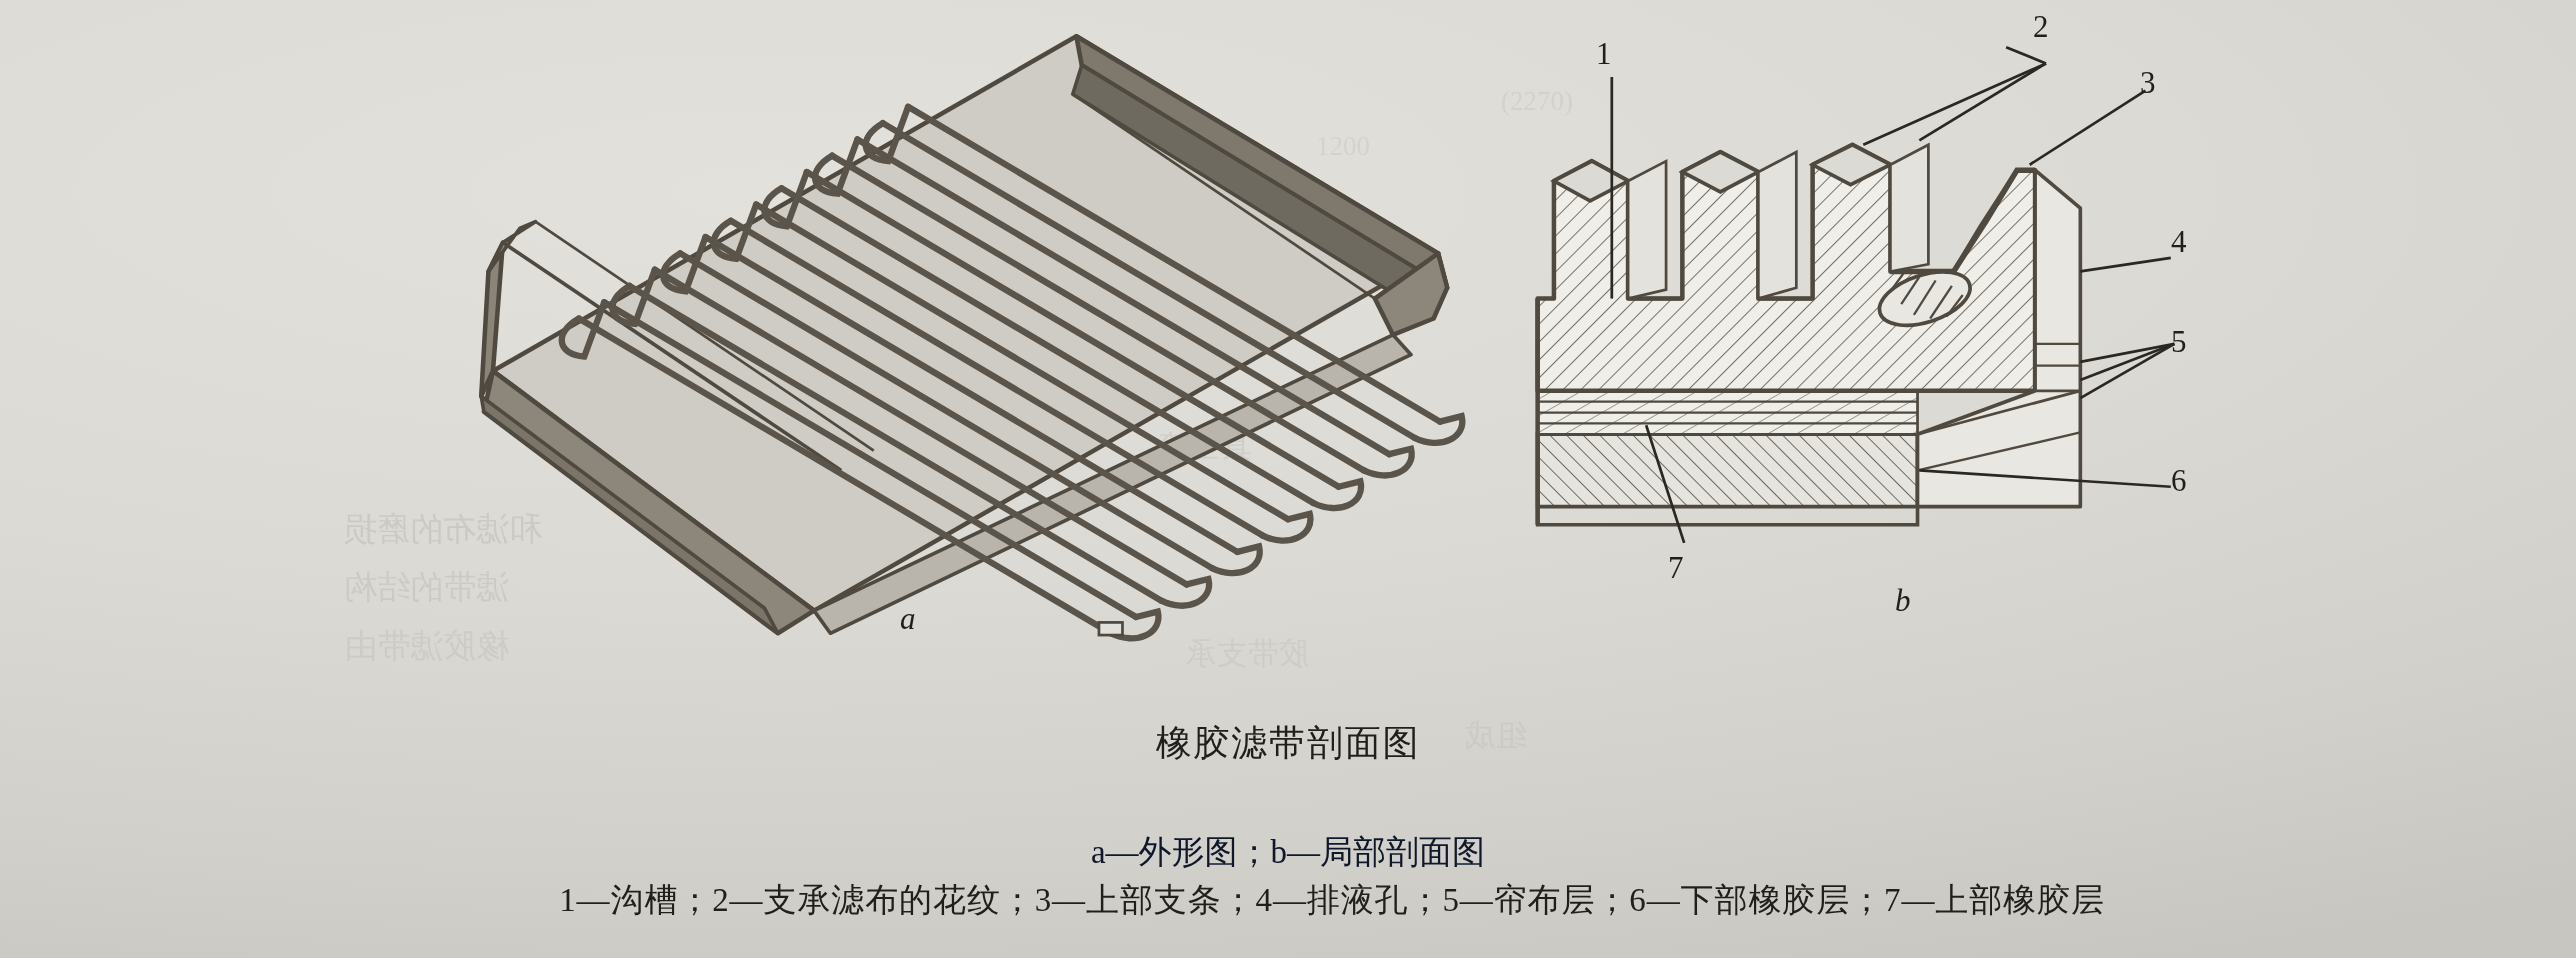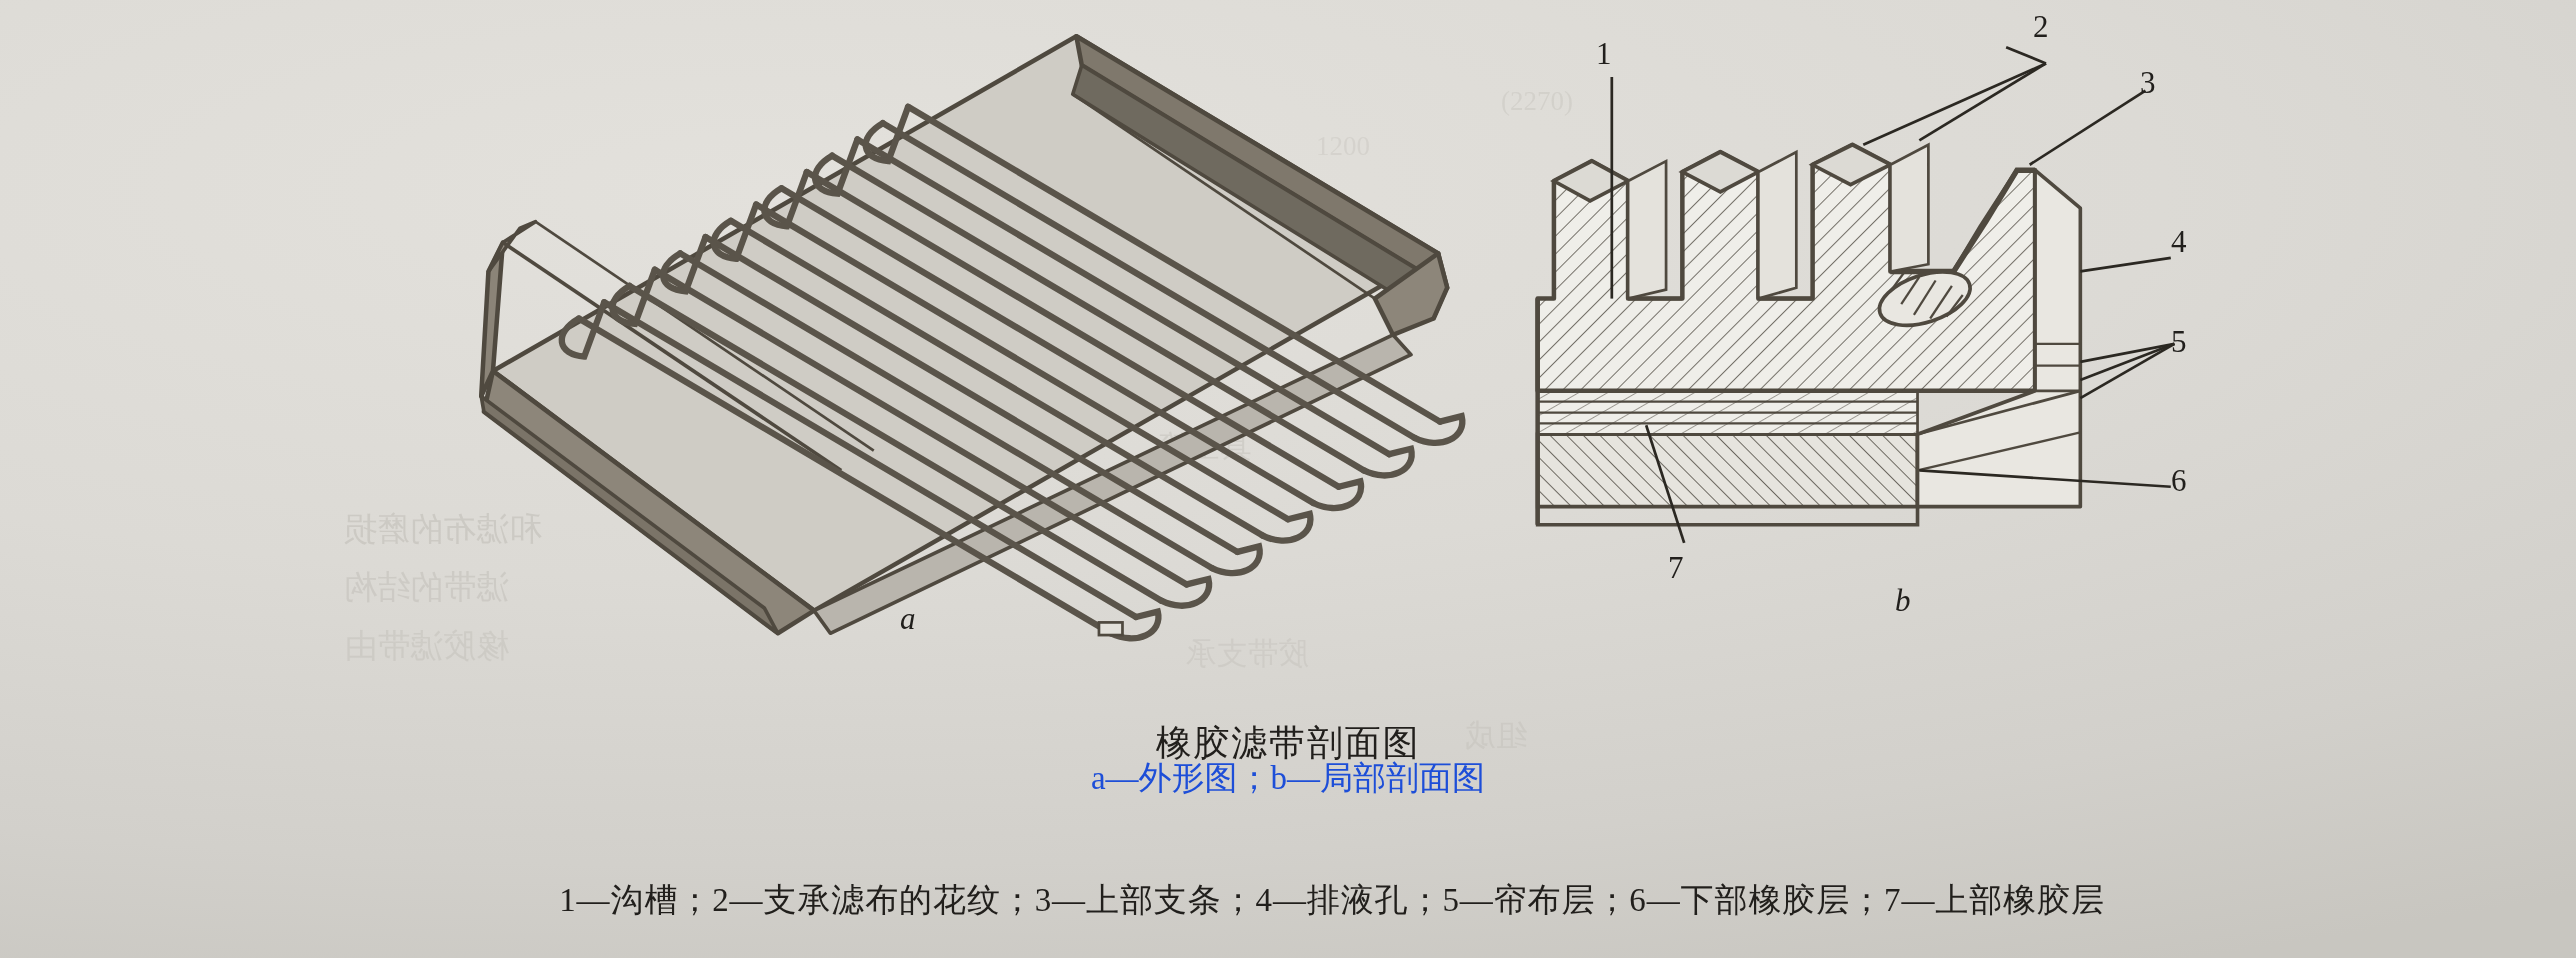--- a/index.html
+++ b/index.html
@@ -35,23 +35,23 @@
     white-space:nowrap;
     margin-top:23px;
   }
   .cap-title{
     top:696px;
     font-size:36px;
     letter-spacing:1.8px;
     color:#211f1c;
   }
   .cap-sub{
-    top:733px;
+    top:807px;
     font-size:33px;
-    color:#1d4ed8;
+    color:#0f172a;
   }
   .cap-legend{
     top:855px;
     font-size:33px;
     color:#211f1c;
     letter-spacing:0.9px;
     padding-left:44px;
   }
   .fig-label{
     position:absolute;

